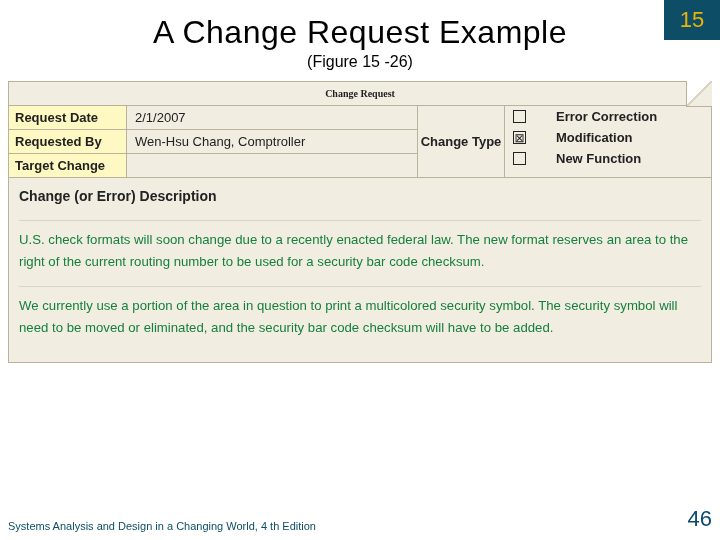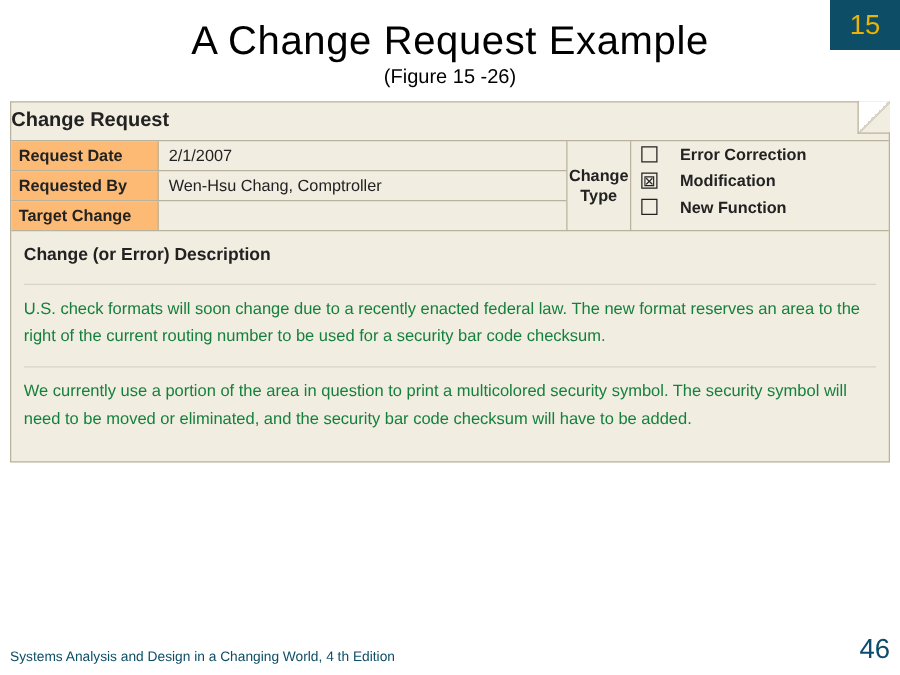--- a/index.html
+++ b/index.html
@@ -21,36 +21,37 @@
   .figure {
     margin: 0 8px; width: 704px; background: #f2ede1; border: 1px solid #b9b29c;
     position: relative; font-size: 13px; color: #222;
   }
   .fold {
     position: absolute; top: -1px; right: -1px; width: 26px; height: 26px;
     background: linear-gradient(135deg, #fff 0 48%, #d8d3c3 48% 54%, #f2ede1 54% 100%);
     border-bottom: 1px solid #b9b29c; border-left: 1px solid #b9b29c;
   }
   .fig-title {
-    text-align: left; font-weight: 700; font-size: 16px; padding: 6px 0 6px 0;
+    text-align: center; font-weight: 700; font-size: 10px; padding: 6px 0 6px 0;
     border-bottom: 1px solid #b9b29c;
+    font-family: Liberation Serif, serif;
   }
   .meta-row { display: flex; border-bottom: 1px solid #b9b29c; }
   .meta-left { flex: 1 1 auto; }
   .kv { display: flex; border-bottom: 1px solid #b9b29c; }
   .kv:last-child { border-bottom: none; }
-  .kv .k { width: 118px; font-weight: 700; padding: 4px 6px; border-right: 1px solid #b9b29c; background:#fdba74; }
+  .kv .k { width: 118px; font-weight: 700; padding: 4px 6px; border-right: 1px solid #b9b29c; background:#fef9c3; }
   .kv .v { flex: 1; padding: 4px 8px; }
   .meta-mid {
-    width: 52px; border-left: 1px solid #b9b29c; border-right: 1px solid #b9b29c;
+    width: 88px; border-left: 1px solid #b9b29c; border-right: 1px solid #b9b29c;
     display: flex; align-items: center; justify-content: center; text-align: center;
     font-weight: 700; font-size: 13px; line-height: 1.2;
   }
   .meta-right { width: 206px; }
-  .opt { display: flex; align-items: center; padding: 3px 8px; gap: 18px; }
+  .opt { display: flex; align-items: center; padding: 3px 8px; gap: 30px; }
   .opt .box {
     width: 13px; height: 13px; border: 1.5px solid #222; display: inline-flex;
     align-items: center; justify-content: center; font-size: 12px; line-height: 1;
   }
   .opt .lbl { font-weight: 700; }
   .section-h {
     font-weight: 700; font-size: 14px; padding: 10px 10px 16px 10px;
   }
   .desc-body { padding: 0 10px 10px 10px; }
   .desc-body p {

